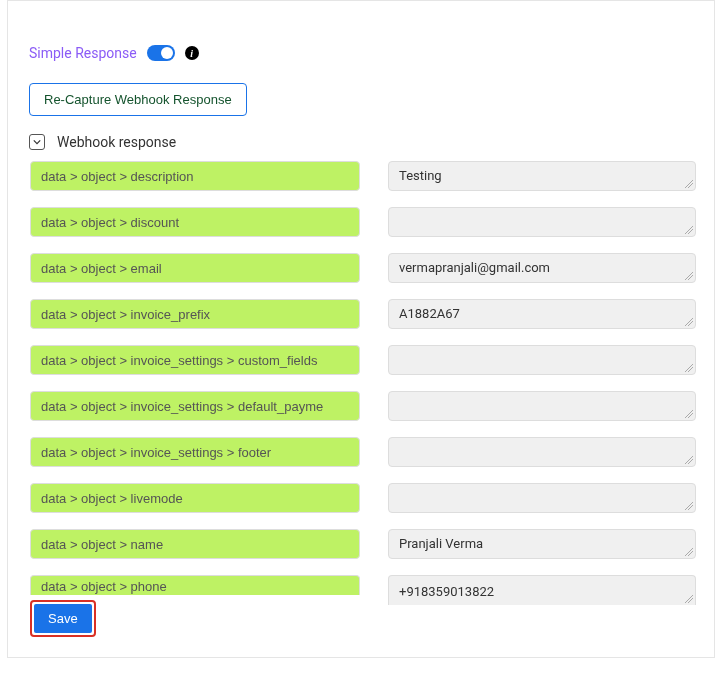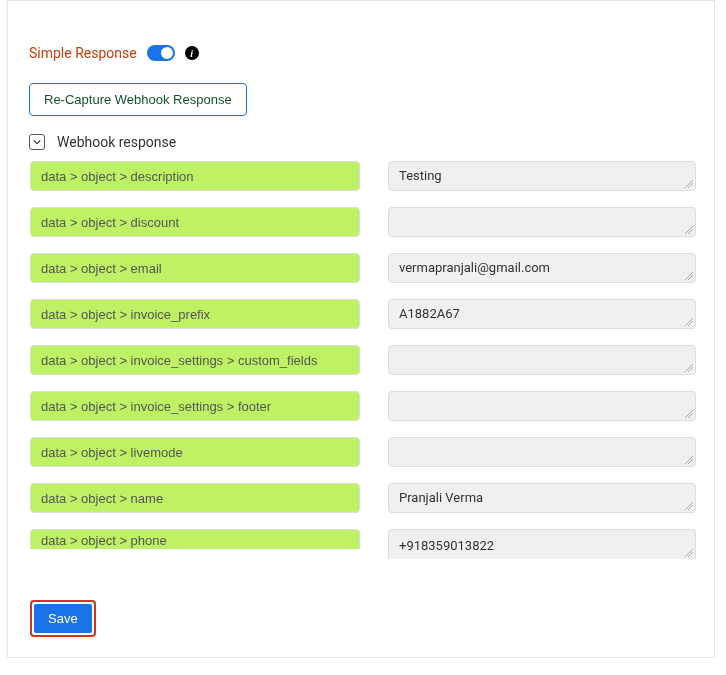--- a/index.html
+++ b/index.html
@@ -28,21 +28,21 @@
   .header-row {
     display: flex;
     align-items: center;
     gap: 10px;
     margin-top: 26px;
     margin-bottom: 22px;
     padding-left: 3px;
   }
   .header-label {
     font-size: 14px;
-    color: #c2410c;
+    color: #8b5cf6;
     font-weight: 400;
   }
   .toggle {
     width: 28px;
     height: 16px;
     background: #1a73e8;
     border-radius: 10px;
     position: relative;
     display: inline-block;
     cursor: pointer;
@@ -224,20 +224,24 @@
     <div class="field-row">
       <input class="path-input" readonly="" value="data &gt; object &gt; invoice_prefix" style="">
       <div class="value-area">A1882A67</div>
     </div>
 
     <div class="field-row">
       <input class="path-input" readonly="" value="data &gt; object &gt; invoice_settings &gt; custom_fields" style="">
       <div class="value-area"></div>
     </div>
 
+    <div class="field-row">
+      <input class="path-input" readonly="" value="data &gt; object &gt; invoice_settings &gt; default_payme" style="">
+      <div class="value-area"></div>
+    </div>
 
     <div class="field-row">
       <input class="path-input" readonly="" value="data &gt; object &gt; invoice_settings &gt; footer" style="">
       <div class="value-area"></div>
     </div>
 
     <div class="field-row">
       <input class="path-input" readonly="" value="data &gt; object &gt; livemode" style="">
       <div class="value-area"></div>
     </div>

